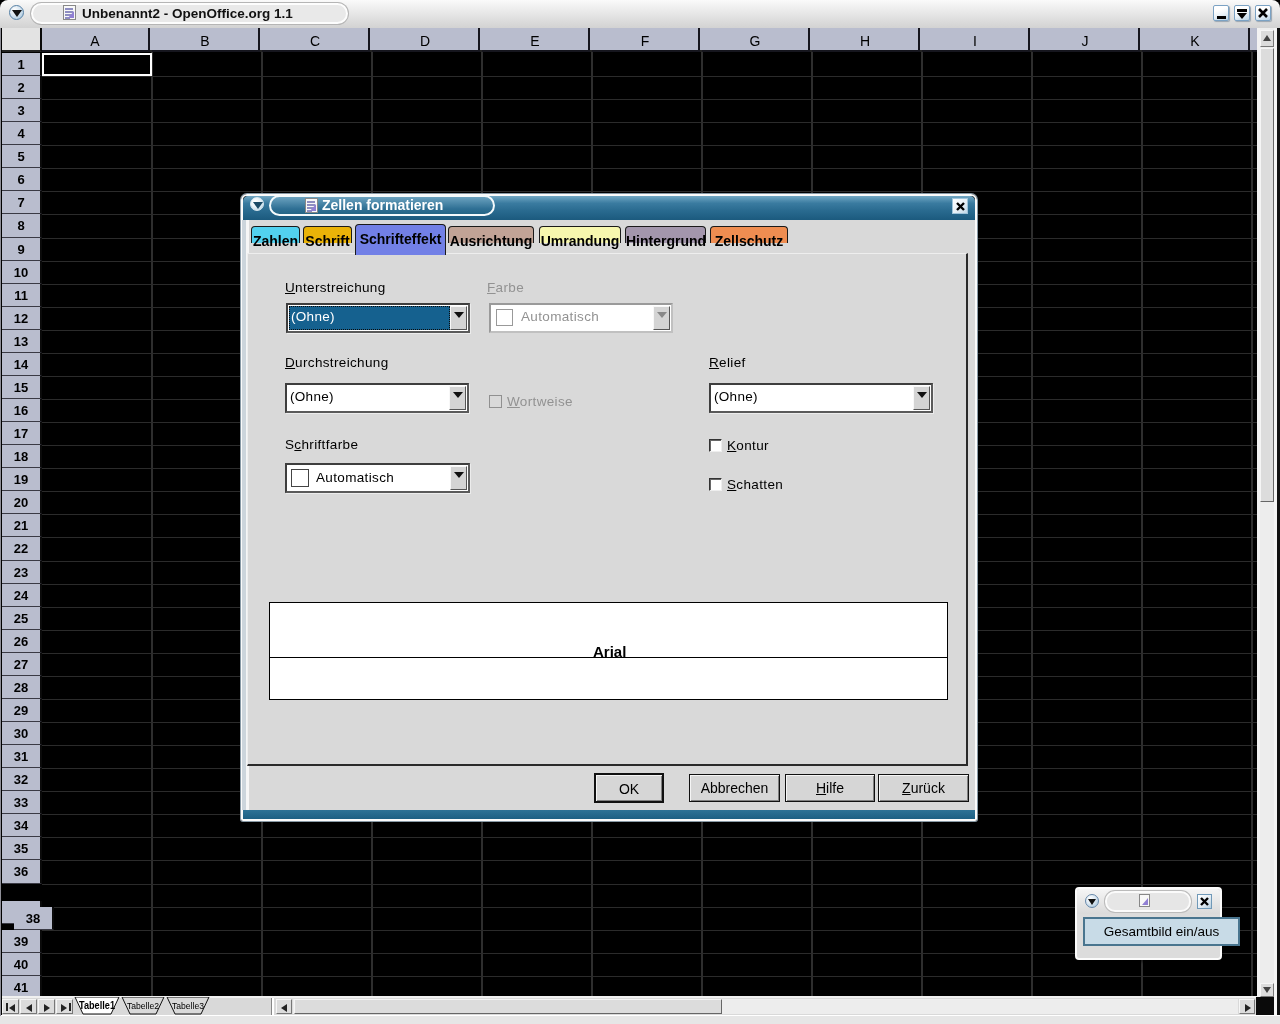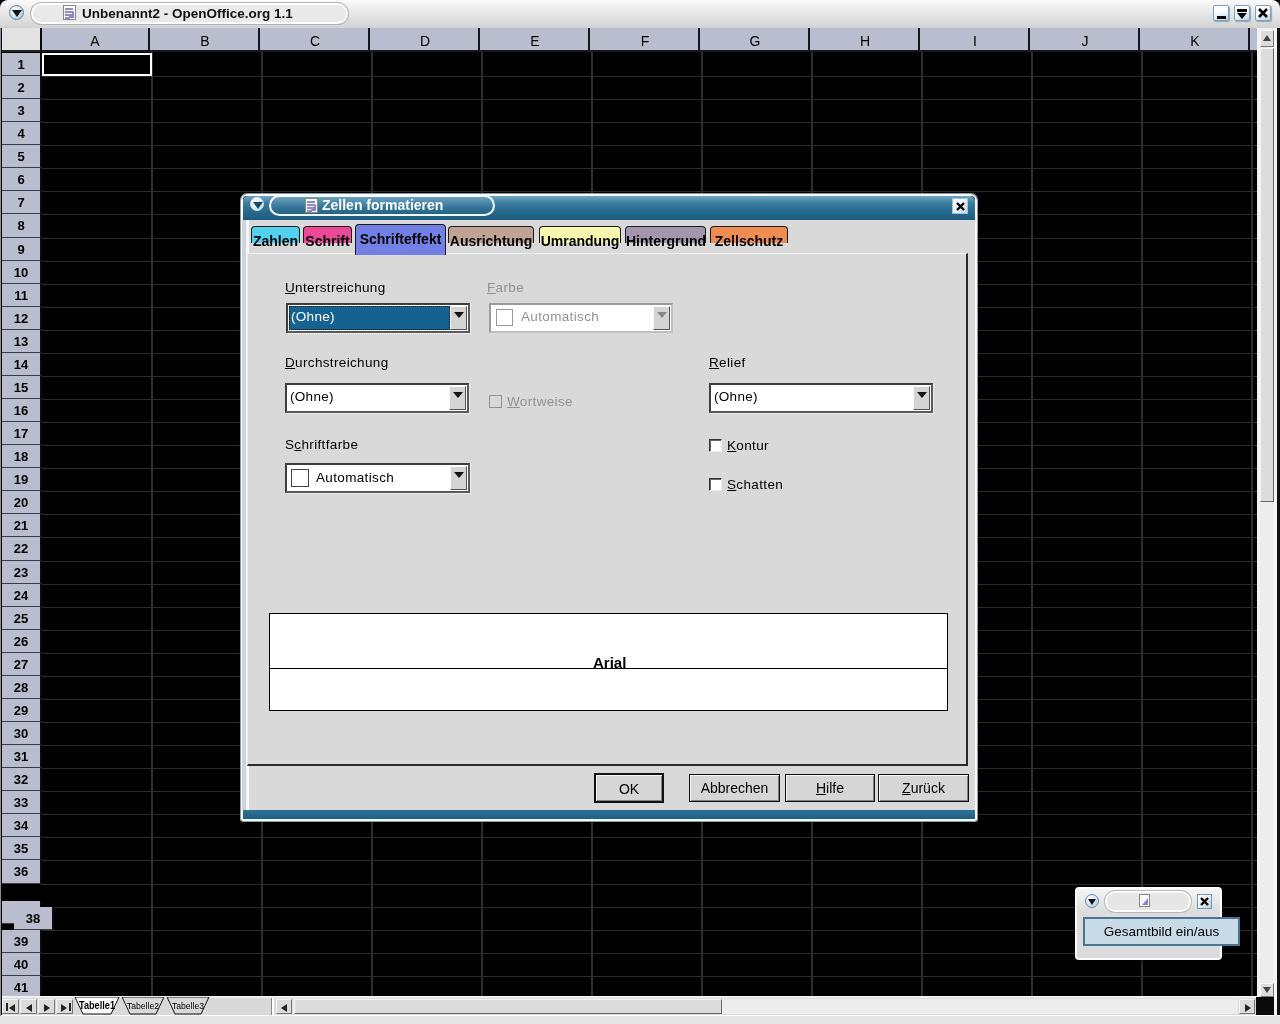--- a/index.html
+++ b/index.html
@@ -279,21 +279,21 @@
       <b></b>
     </div>
  <div class="abs" id="dlg-title-text">Zellen formatieren</div>
  <div class="abs" id="dlg-close">
       <svg class="abs" style="left:2px;top:2px;" width="11" height="11">
         <path d="M2 2 L9 9 M9 2 L2 9" stroke="#000" stroke-width="2.4"></path>
       </svg>
     </div>
  <div id="dtabs">
       <div class="abs dtab" style="left:10px;width:49px;background:#52d1ef;">Zahlen</div>
-      <div class="abs dtab" style="left:62px;width:49px;background:#ec4899;">Schrift</div>
+      <div class="abs dtab" style="left:62px;width:49px;background:#eab308;">Schrift</div>
       <div class="abs dtab" style="left:114px;width:91px;background:#7280e6;top:30px;height:31px;font-weight:bold;z-index:3;">Schrifteffekt</div>
       <div class="abs dtab" style="left:207px;width:86px;background:#c1a396;">Ausrichtung</div>
       <div class="abs dtab" style="left:298px;width:82px;background:#f7f7ae;">Umrandung</div>
       <div class="abs dtab" style="left:384px;width:81px;background:#a396ac;">Hintergrund</div>
       <div class="abs dtab" style="left:469px;width:78px;background:#ef8d51;">Zellschutz</div>
     </div>
  <div class="abs" id="dpage"></div>
 
  <div class="abs lbl" style="left:44px;top:86px;"><u>U</u>nterstreichung</div>
  <div class="abs lbl-dis" style="left:246px;top:86px;"><u>F</u>arbe</div>
@@ -325,21 +325,21 @@
  <div class="abs combo" style="left:44px;top:269px;width:185px;height:30px;">
    <div class="swatch" style="left:4px;top:4px;width:18px;height:18px;"></div>
    <div class="abs lbl" style="left:29px;top:5px;">Automatisch</div>
    <div class="combo-btn"></div>
  </div>
  <div class="abs cbox" style="left:468px;top:245px;"></div>
  <div class="abs lbl" style="left:486px;top:244px;"><u>K</u>ontur</div>
  <div class="abs cbox" style="left:468px;top:284px;"></div>
  <div class="abs lbl" style="left:486px;top:283px;"><u>S</u>chatten</div>
 
- <div class="abs" style="left:28px;top:419px;width:679px;height:98px;background:#fff;border:1px solid #000;">
+ <div class="abs" style="left:28px;top:408px;width:679px;height:98px;background:#fff;border:1px solid #000;">
    <div class="abs" style="left:0;top:54px;width:100%;height:1px;background:#000;"></div>
    <div class="abs" style="left:323px;top:40px;font-size:15px;font-weight:bold;color:#000;">Arial</div>
  </div>
 
  <div class="abs btn" style="left:353px;top:579px;width:70px;height:30px;line-height:28px;border-width:2px;">OK</div>
  <div class="abs btn" style="left:448px;top:580px;width:91px;height:28px;line-height:26px;">Abbrechen</div>
  <div class="abs btn" style="left:544px;top:580px;width:90px;height:28px;line-height:26px;"><u>H</u>ilfe</div>
  <div class="abs btn" style="left:637px;top:580px;width:91px;height:28px;line-height:26px;"><u>Z</u>urück</div>
 </div>
 

